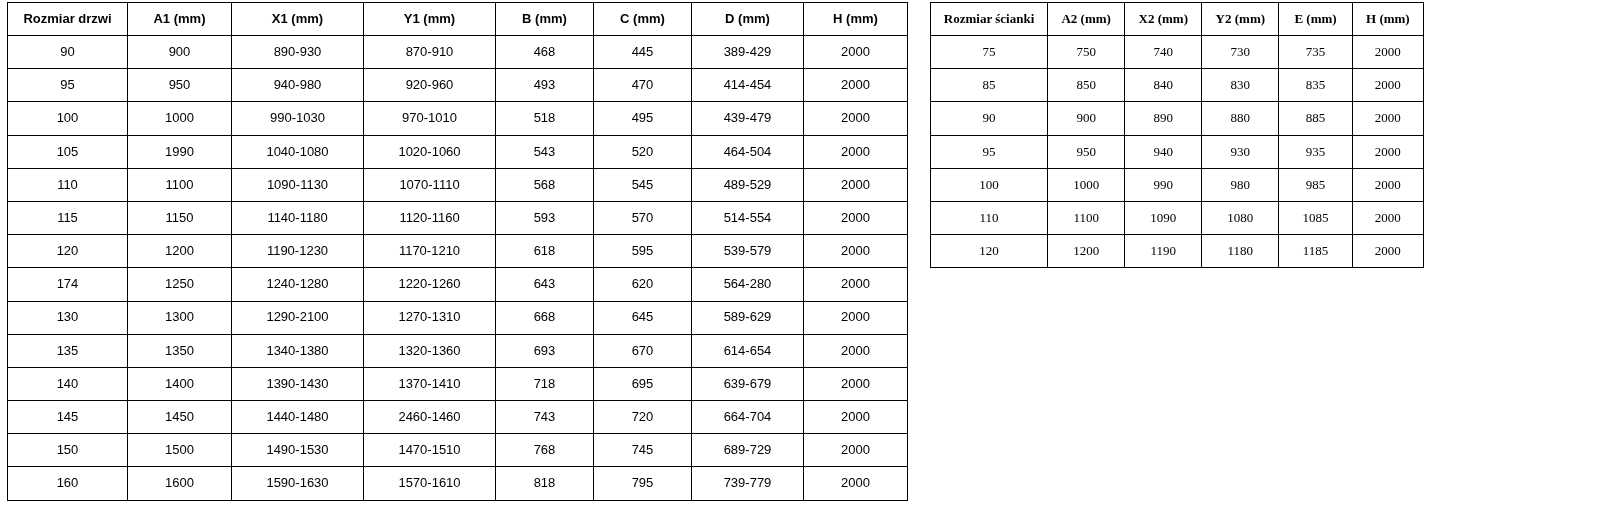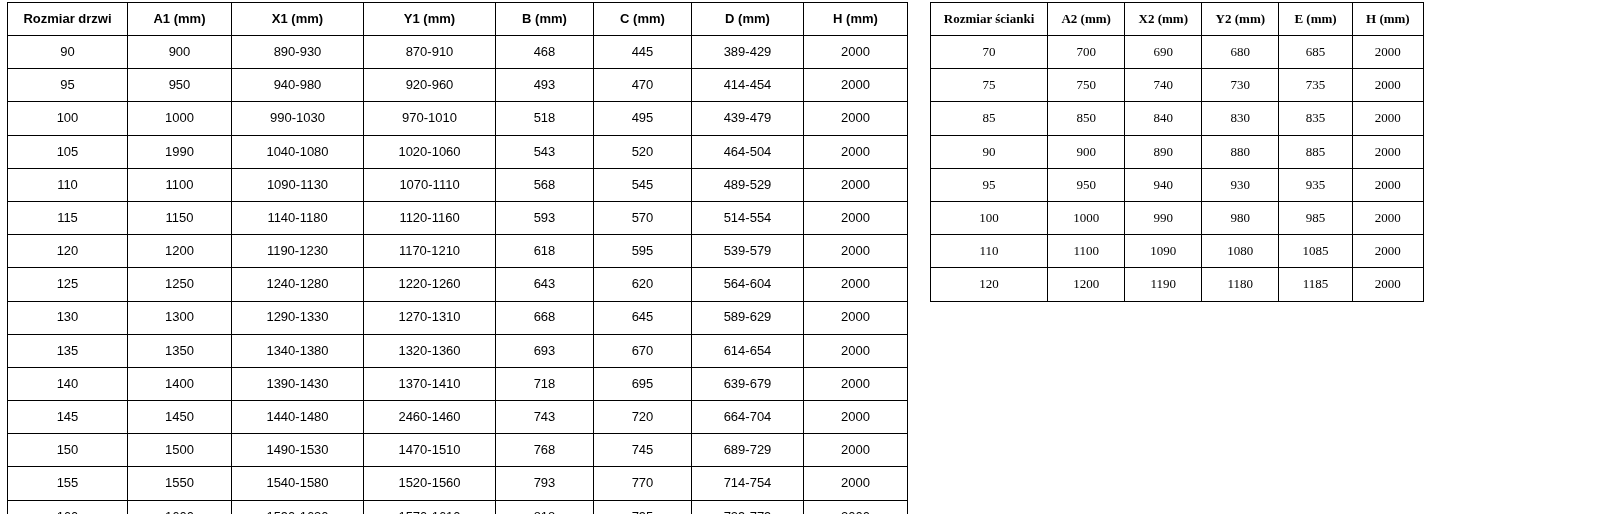--- a/index.html
+++ b/index.html
@@ -161,33 +161,33 @@
             <td>120</td>
             <td>1200</td>
             <td>1190-1230</td>
             <td>1170-1210</td>
             <td>618</td>
             <td>595</td>
             <td>539-579</td>
             <td>2000</td>
           </tr>
           <tr>
-            <td>125</td>
+            <td>174</td>
             <td>1250</td>
             <td>1240-1280</td>
             <td>1220-1260</td>
             <td>643</td>
             <td>620</td>
-            <td>564-604</td>
+            <td>564-280</td>
             <td>2000</td>
           </tr>
           <tr>
             <td>130</td>
             <td>1300</td>
-            <td>1290-1330</td>
+            <td>1290-2100</td>
             <td>1270-1310</td>
             <td>668</td>
             <td>645</td>
             <td>589-629</td>
             <td>2000</td>
           </tr>
           <tr>
             <td>135</td>
             <td>1350</td>
             <td>1340-1380</td>
@@ -218,30 +218,20 @@
             <td>2000</td>
           </tr>
           <tr>
             <td>150</td>
             <td>1500</td>
             <td>1490-1530</td>
             <td>1470-1510</td>
             <td>768</td>
             <td>745</td>
             <td>689-729</td>
-            <td>2000</td>
-          </tr>
-          <tr>
-            <td>155</td>
-            <td>1550</td>
-            <td>1540-1580</td>
-            <td>1520-1560</td>
-            <td>793</td>
-            <td>770</td>
-            <td>714-754</td>
             <td>2000</td>
           </tr>
           <tr>
             <td>160</td>
             <td>1600</td>
             <td>1590-1630</td>
             <td>1570-1610</td>
             <td>818</td>
             <td>795</td>
             <td>739-779</td>
@@ -266,28 +256,20 @@
             <th>Rozmiar ścianki</th>
             <th>A2 (mm)</th>
             <th>X2 (mm)</th>
             <th>Y2 (mm)</th>
             <th>E (mm)</th>
             <th>H (mm)</th>
           </tr>
       </thead>
       <tbody>
           <tr>
-            <td>70</td>
-            <td>700</td>
-            <td>690</td>
-            <td>680</td>
-            <td>685</td>
-            <td>2000</td>
-          </tr>
-          <tr>
             <td>75</td>
             <td>750</td>
             <td>740</td>
             <td>730</td>
             <td>735</td>
             <td>2000</td>
           </tr>
           <tr>
             <td>85</td>
             <td>850</td>

